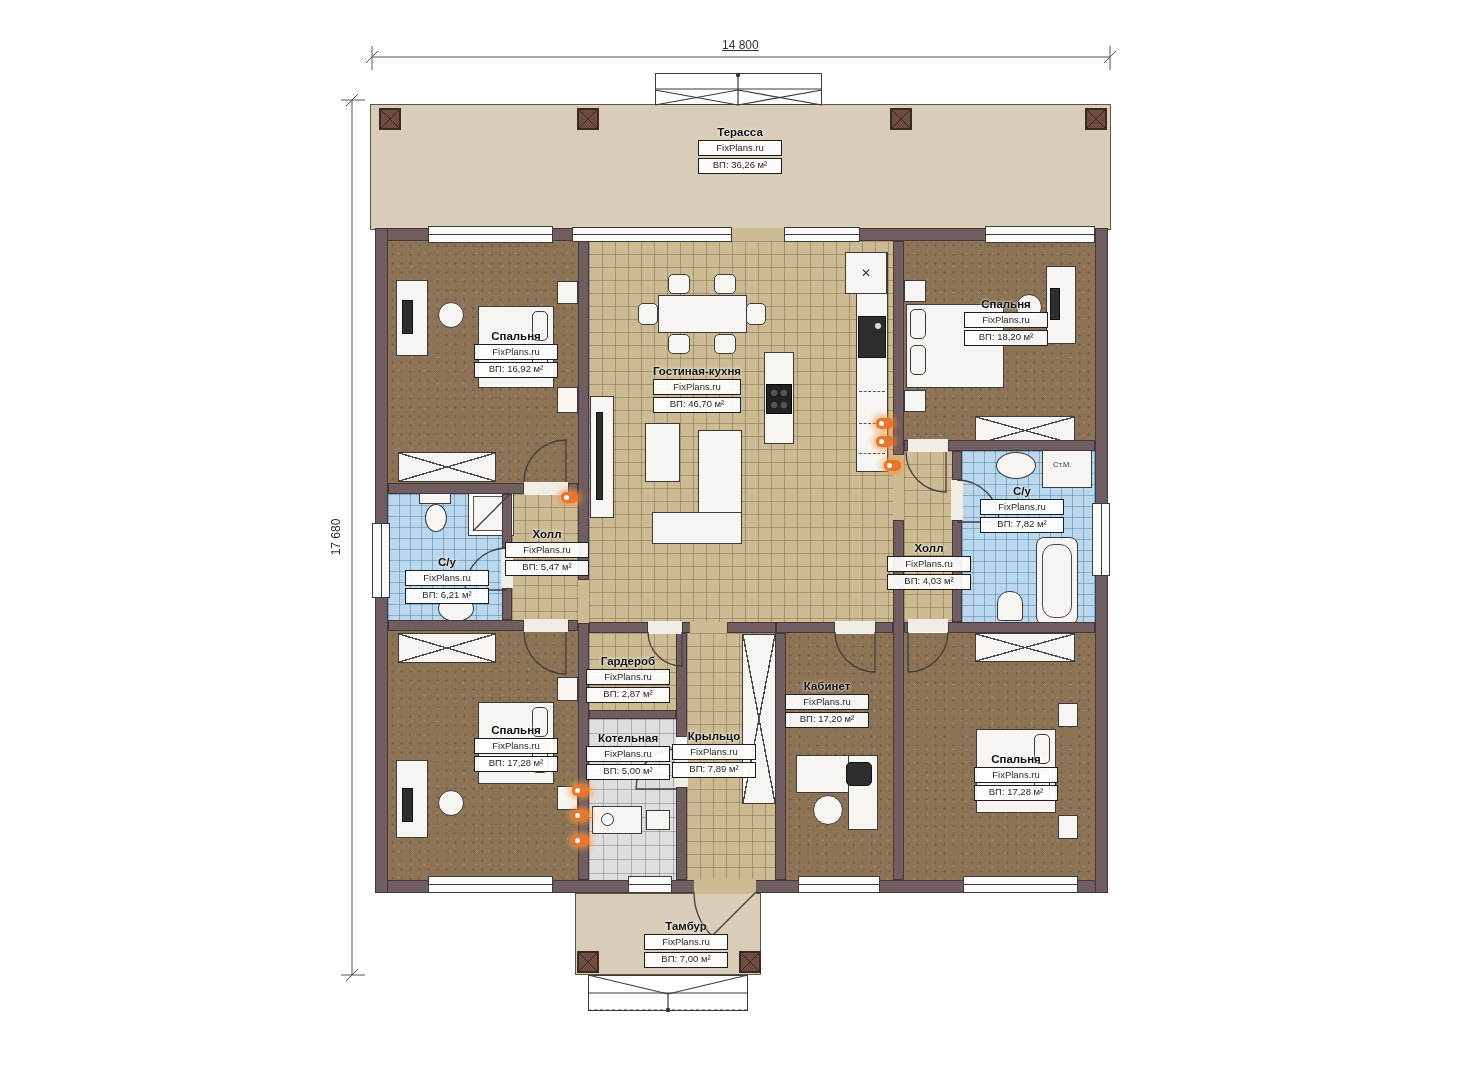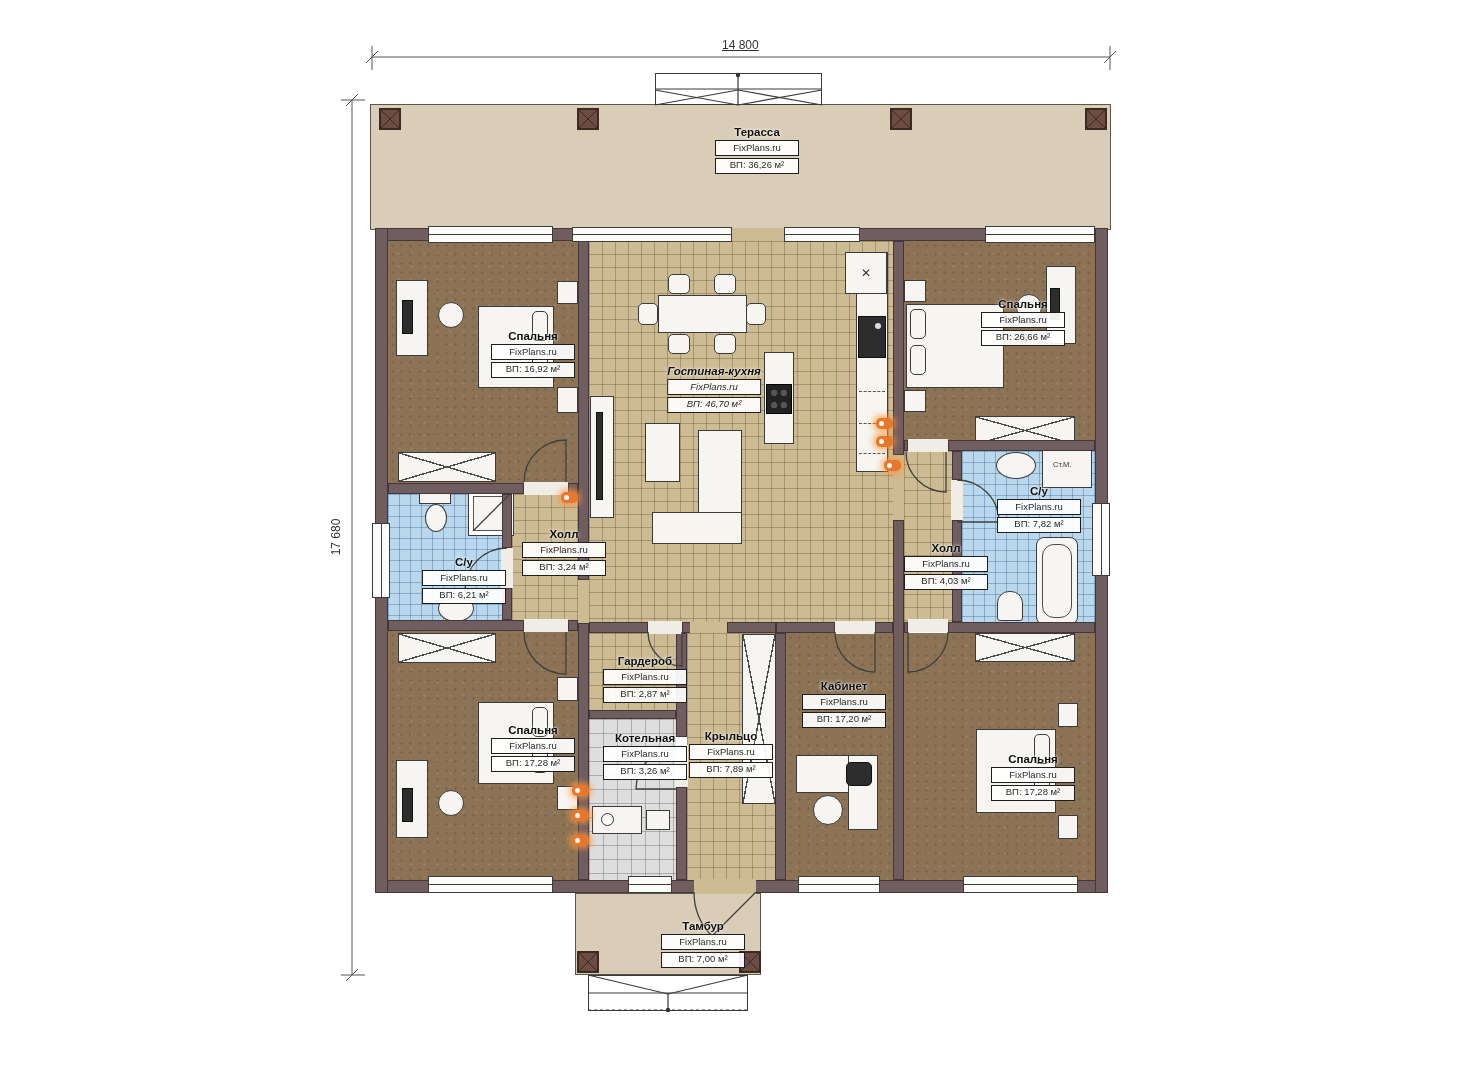--- a/index.html
+++ b/index.html
@@ -44,21 +44,21 @@
      linear-gradient(to top right,transparent calc(50% - .7px),#4c4c4c calc(50% - .7px),#4c4c4c calc(50% + .7px),transparent calc(50% + .7px)),
      linear-gradient(to bottom right,transparent calc(50% - .7px),#4c4c4c calc(50% - .7px),#4c4c4c calc(50% + .7px),transparent calc(50% + .7px));}
   .post{position:absolute;width:22px;height:22px;background-color:#6d4c41;border:2px solid #3b2a24;box-sizing:border-box;z-index:8;
     background-image:
      linear-gradient(to top right,transparent calc(50% - .7px),#3b2a24 calc(50% - .7px),#3b2a24 calc(50% + .7px),transparent calc(50% + .7px)),
      linear-gradient(to bottom right,transparent calc(50% - .7px),#3b2a24 calc(50% - .7px),#3b2a24 calc(50% + .7px),transparent calc(50% + .7px));}
   .heat{position:absolute;width:17px;height:11px;border-radius:5px;background:#e8772e;
     box-shadow:0 0 6px 2.5px rgba(250,150,60,.8);z-index:26;}
   .heat::after{content:"";position:absolute;left:3px;top:3px;width:5px;height:5px;border-radius:50%;background:#fff;opacity:.95;}
   
-  .room-label{position:absolute;transform:translateX(-50%);text-align:center;z-index:30;margin-left:17px;}
+  .room-label{position:absolute;transform:translateX(-50%);text-align:center;z-index:30;}
   .room-label .rname{font-weight:700;font-size:11.5px;color:#0e0e0e;white-space:nowrap;
      text-shadow:0 0 2px rgba(255,255,255,.9),0 0 4px rgba(255,255,255,.8);margin-bottom:2px;}
   .room-label .box{display:block;min-width:74px;background:rgba(255,255,255,.93);border:1px solid #1d1d1d;
      font-size:9.5px;color:#2a2a2a;padding:1.5px 4px;line-height:1.15;margin:2px auto 0;white-space:nowrap;}
   .dim{position:absolute;font-size:12px;color:#333;z-index:30;white-space:nowrap;}
   .tinytxt{position:absolute;font-size:7.5px;color:#333;z-index:9;}
   svg.lines{position:absolute;left:0;top:0;z-index:20;pointer-events:none;}
   .counter-dash{position:absolute;left:2px;width:26px;border-top:1.3px dashed #555;}
   .tub-in{position:absolute;left:5px;top:6px;right:5px;bottom:6px;border:1.2px solid #4a4a4a;border-radius:12px;}
   .cook{position:absolute;background:#222;border:1px solid #000;box-sizing:border-box;z-index:7;
@@ -285,59 +285,59 @@
   <div class="room-label" style="left:740px;top:126px;">
     <div class="rname">Терасса</div>
     <span class="box">FixPlans.ru</span>
     <span class="box">ВП: 36,26 м²</span>
   </div>
   <div class="room-label" style="left:516px;top:330px;">
     <div class="rname">Спальня</div>
     <span class="box">FixPlans.ru</span>
     <span class="box">ВП: 16,92 м²</span>
   </div>
-  <div class="room-label" style="left:697px;top:365px;font-style:italic;">
+  <div class="room-label" style="left:697px;top:365px;">
     <div class="rname">Гостиная-кухня</div>
     <span class="box">FixPlans.ru</span>
     <span class="box">ВП: 46,70 м²</span>
   </div>
   <div class="room-label" style="left:1006px;top:298px;">
     <div class="rname">Спальня</div>
     <span class="box">FixPlans.ru</span>
-    <span class="box">ВП: 26,66 м²</span>
+    <span class="box">ВП: 18,20 м²</span>
   </div>
   <div class="room-label" style="left:447px;top:556px;">
     <div class="rname">С/у</div>
     <span class="box">FixPlans.ru</span>
     <span class="box">ВП: 6,21 м²</span>
   </div>
   <div class="room-label" style="left:547px;top:528px;">
     <div class="rname">Холл</div>
     <span class="box">FixPlans.ru</span>
-    <span class="box">ВП: 3,24 м²</span>
+    <span class="box">ВП: 5,47 м²</span>
   </div>
   <div class="room-label" style="left:929px;top:542px;">
     <div class="rname">Холл</div>
     <span class="box">FixPlans.ru</span>
     <span class="box">ВП: 4,03 м²</span>
   </div>
   <div class="room-label" style="left:1022px;top:485px;">
     <div class="rname">С/у</div>
     <span class="box">FixPlans.ru</span>
     <span class="box">ВП: 7,82 м²</span>
   </div>
   <div class="room-label" style="left:628px;top:655px;">
     <div class="rname">Гардероб</div>
     <span class="box">FixPlans.ru</span>
     <span class="box">ВП: 2,87 м²</span>
   </div>
   <div class="room-label" style="left:628px;top:732px;">
     <div class="rname">Котельная</div>
     <span class="box">FixPlans.ru</span>
-    <span class="box">ВП: 3,26 м²</span>
+    <span class="box">ВП: 5,00 м²</span>
   </div>
   <div class="room-label" style="left:714px;top:730px;">
     <div class="rname">Крыльцо</div>
     <span class="box">FixPlans.ru</span>
     <span class="box">ВП: 7,89 м²</span>
   </div>
   <div class="room-label" style="left:827px;top:680px;">
     <div class="rname">Кабинет</div>
     <span class="box">FixPlans.ru</span>
     <span class="box">ВП: 17,20 м²</span>

